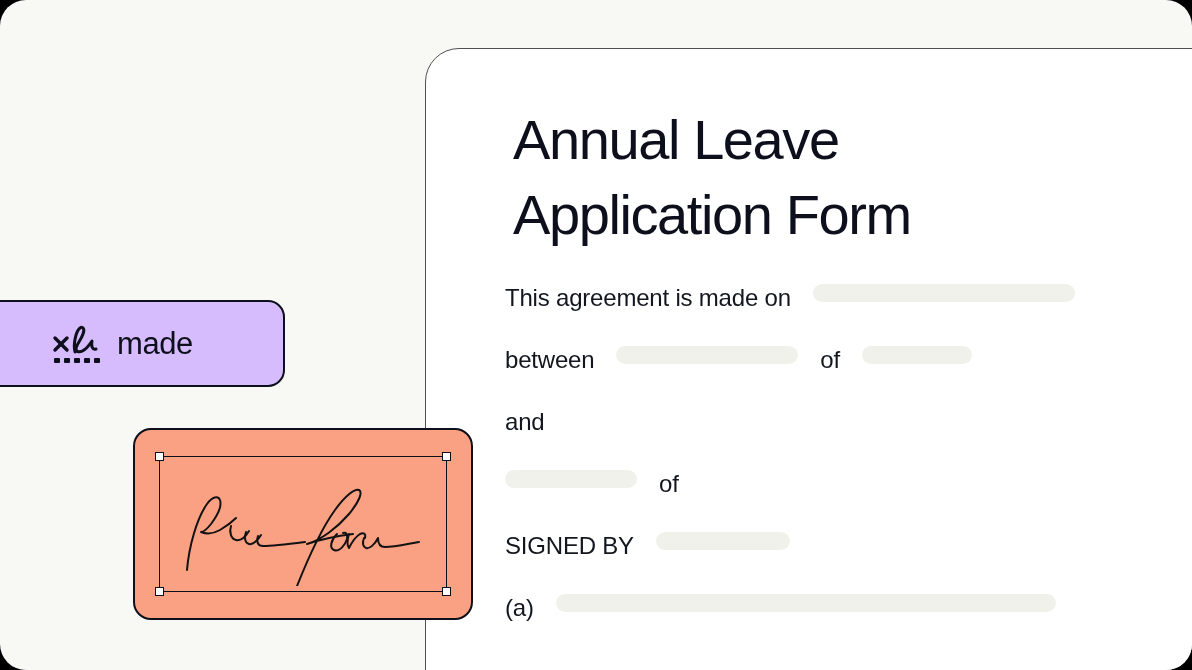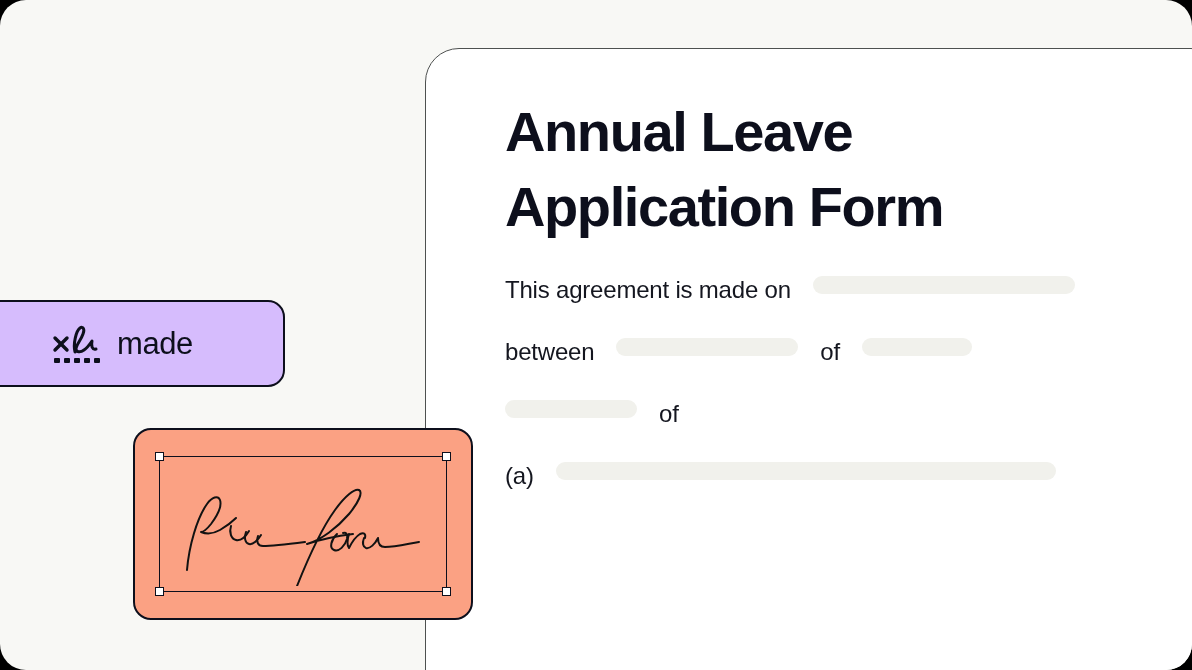--- a/index.html
+++ b/index.html
@@ -39,25 +39,25 @@
 
   .doc-inner {
     position: absolute;
     left: 79px;
     top: 45px;
     width: 640px;
   }
 
   .doc-title {
     font-size: 56px;
-    font-weight: 700;
+    font-weight: 400;
     line-height: 1.34;
     letter-spacing: -1.4px;
     color: #0D0F1C;
-    margin: 0;
+    margin: 8px;
     white-space: pre-line;
   }
 
   .form-body {
     margin-top: 32px;
   }
 
   .form-row {
     display: flex;
     align-items: flex-start;
@@ -176,23 +176,31 @@
           <div class="form-row">
             <span class="form-text">between</span>
             <span class="gap-md"></span>
             <span class="blank" style="width: 182px;"></span>
             <span class="gap-md"></span>
             <span class="form-text">of</span>
             <span class="gap-md"></span>
             <span class="blank" style="width: 110px;"></span>
           </div>
           <div class="form-row">
+            <span class="form-text">and</span>
+          </div>
+          <div class="form-row">
             <span class="blank" style="width: 132px;"></span>
             <span class="gap-md"></span>
             <span class="form-text">of</span>
+          </div>
+          <div class="form-row">
+            <span class="form-text">SIGNED BY</span>
+            <span class="gap-md"></span>
+            <span class="blank" style="width: 134px;"></span>
           </div>
           <div class="form-row">
             <span class="form-text">(a)</span>
             <span class="gap-md"></span>
             <span class="blank" style="width: 500px;"></span>
           </div>
         </div>
     </div>
   </div>
 

